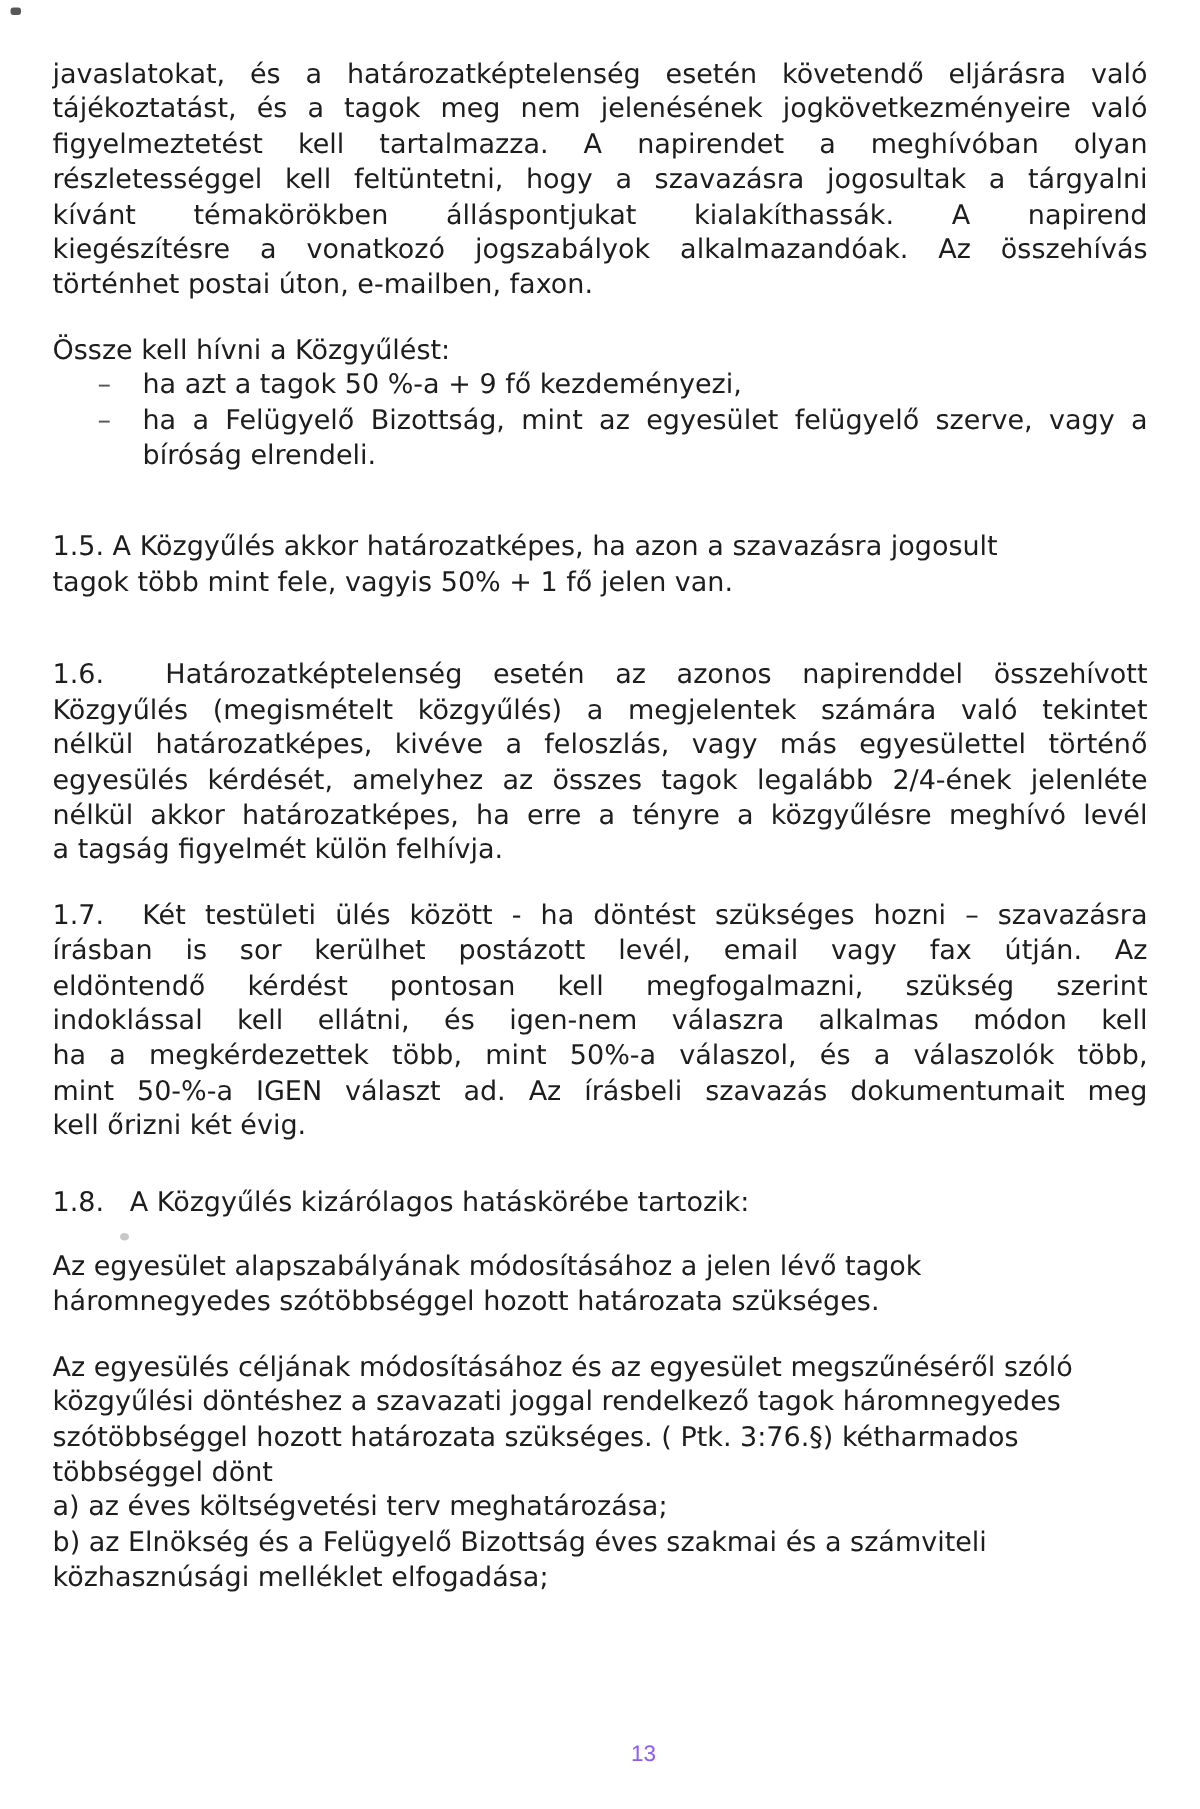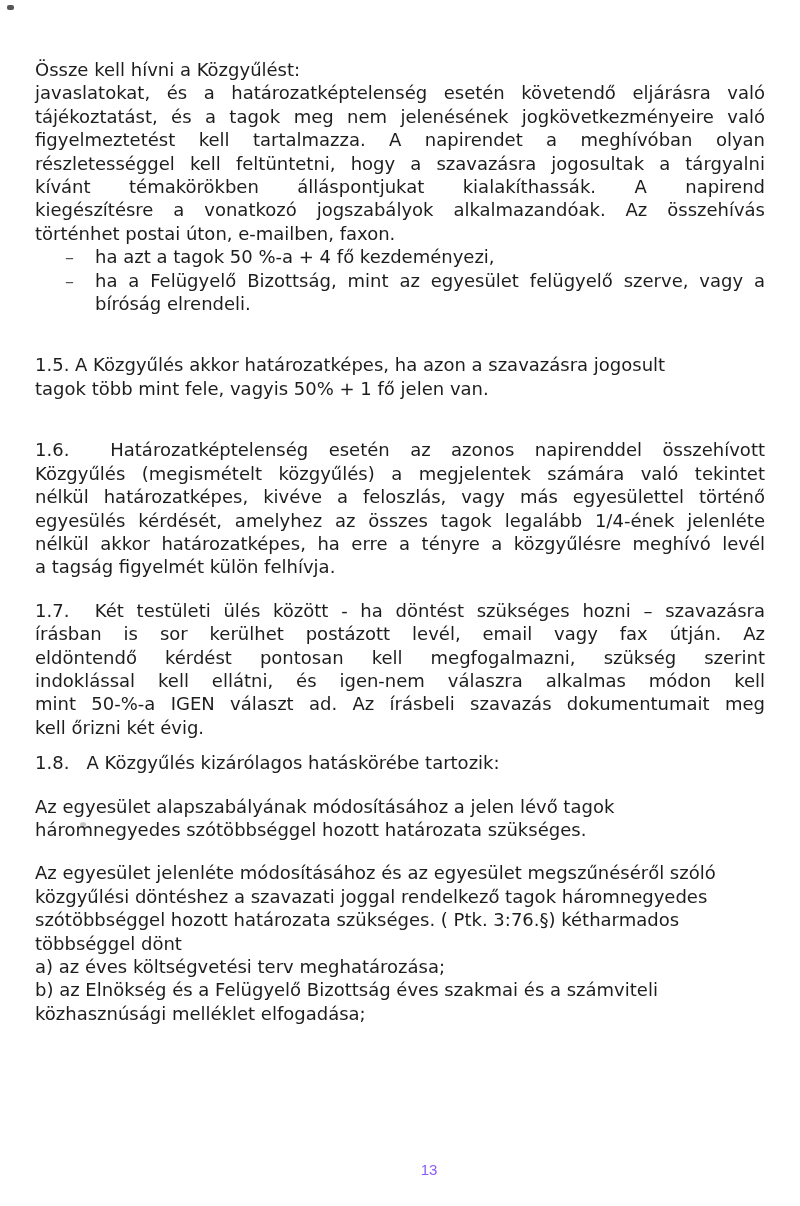--- a/index.html
+++ b/index.html
@@ -20,21 +20,21 @@
     width: 730px;
     font-size: 18px;
     line-height: 23.4px;
   }
   .para { margin: 0; }
   .line { min-height: 23.4px; }
   
   .j { text-align: justify; text-align-last: justify; }
   .gap-20 { margin-top: 20px; }
   .gap-22 { margin-top: 38px; }
-  .gap-16 { margin-top: 12px; }
+  .gap-16 { margin-top: 27px; }
   .bullet-item { position: relative; padding-left: 60px; }
   .bullet-dash { position: absolute; left: 30px; top: 0; color: #555; }
   .page-number {
     position: absolute;
     left: 0;
     top: 1160px;
     width: 100%;
     text-align: center;
     font-size: 15px;
     line-height: 20px;
@@ -54,80 +54,81 @@
 </style>
 </head>
 <body>
 
 <div class="page">
   <div class="speck-top-left"></div>
   <div class="smudge-mid-left"></div>
 
   <div class="content">
 
-    <div class="para gap-20">
-      <div class="line">Össze kell hívni a Közgyűlést:</div>
-    </div>
-
     <div class="para">
       <div class="line j">javaslatokat, és a határozatképtelenség esetén követendő eljárásra való</div>
       <div class="line j">tájékoztatást, és a tagok meg nem jelenésének jogkövetkezményeire való</div>
       <div class="line j">figyelmeztetést kell tartalmazza. A napirendet a meghívóban olyan</div>
       <div class="line j">részletességgel kell feltüntetni, hogy a szavazásra jogosultak a tárgyalni</div>
       <div class="line j">kívánt témakörökben álláspontjukat kialakíthassák. A napirend</div>
       <div class="line j">kiegészítésre a vonatkozó jogszabályok alkalmazandóak. Az összehívás</div>
       <div class="line">történhet postai úton, e-mailben, faxon.</div>
     </div>
 
+    <div class="para gap-20">
+      <div class="line">Össze kell hívni a Közgyűlést:</div>
+    </div>
+
     <div class="para">
       <div class="bullet-item">
         <span class="bullet-dash">–</span>
-        <div class="line">ha azt a tagok 50 %-a + 4 fő kezdeményezi,</div>
+        <div class="line">ha azt a tagok 50 %-a + 9 fő kezdeményezi,</div>
       </div>
       <div class="bullet-item">
         <span class="bullet-dash">–</span>
         <div class="line j">ha a Felügyelő Bizottság, mint az egyesület felügyelő szerve, vagy a</div>
         <div class="line">bíróság elrendeli.</div>
       </div>
     </div>
 
     <div class="para gap-22">
       <div class="line">1.5. A Közgyűlés akkor határozatképes, ha azon a szavazásra jogosult</div>
       <div class="line">tagok több mint fele, vagyis 50% + 1 fő jelen van.</div>
     </div>
 
     <div class="para gap-22">
       <div class="line j">1.6.&nbsp; Határozatképtelenség esetén az azonos napirenddel összehívott</div>
       <div class="line j">Közgyűlés (megismételt közgyűlés) a megjelentek számára való tekintet</div>
       <div class="line j">nélkül határozatképes, kivéve a feloszlás, vagy más egyesülettel történő</div>
-      <div class="line j">egyesülés kérdését, amelyhez az összes tagok legalább 1/4-ének jelenléte</div>
+      <div class="line j">egyesülés kérdését, amelyhez az összes tagok legalább 2/4-ének jelenléte</div>
       <div class="line j">nélkül akkor határozatképes, ha erre a tényre a közgyűlésre meghívó levél</div>
       <div class="line">a tagság figyelmét külön felhívja.</div>
     </div>
 
     <div class="para gap-20">
       <div class="line j">1.7.&nbsp; Két testületi ülés között - ha döntést szükséges hozni – szavazásra</div>
       <div class="line j">írásban is sor kerülhet postázott levél, email vagy fax útján. Az</div>
       <div class="line j">eldöntendő kérdést pontosan kell megfogalmazni, szükség szerint</div>
       <div class="line j">indoklással kell ellátni, és igen-nem válaszra alkalmas módon kell</div>
+      <div class="line j">ha a megkérdezettek több, mint 50%-a válaszol, és a válaszolók több,</div>
       <div class="line j">mint 50-%-a IGEN választ ad. Az írásbeli szavazás dokumentumait meg</div>
       <div class="line">kell őrizni két évig.</div>
     </div>
 
     <div class="para gap-16">
       <div class="line">1.8.&nbsp;&nbsp; A Közgyűlés kizárólagos hatáskörébe tartozik:</div>
     </div>
 
     <div class="para gap-20">
       <div class="line">Az egyesület alapszabályának módosításához a jelen lévő tagok</div>
       <div class="line">háromnegyedes szótöbbséggel hozott határozata szükséges.</div>
     </div>
 
     <div class="para gap-20">
-      <div class="line">Az egyesület jelenléte módosításához és az egyesület megszűnéséről szóló</div>
+      <div class="line">Az egyesülés céljának módosításához és az egyesület megszűnéséről szóló</div>
       <div class="line">közgyűlési döntéshez a szavazati joggal rendelkező tagok háromnegyedes</div>
       <div class="line">szótöbbséggel hozott határozata szükséges. ( Ptk. 3:76.§) kétharmados</div>
       <div class="line">többséggel dönt</div>
     </div>
 
     <div class="para">
       <div class="line">a) az éves költségvetési terv meghatározása;</div>
     </div>
 
     <div class="para">

